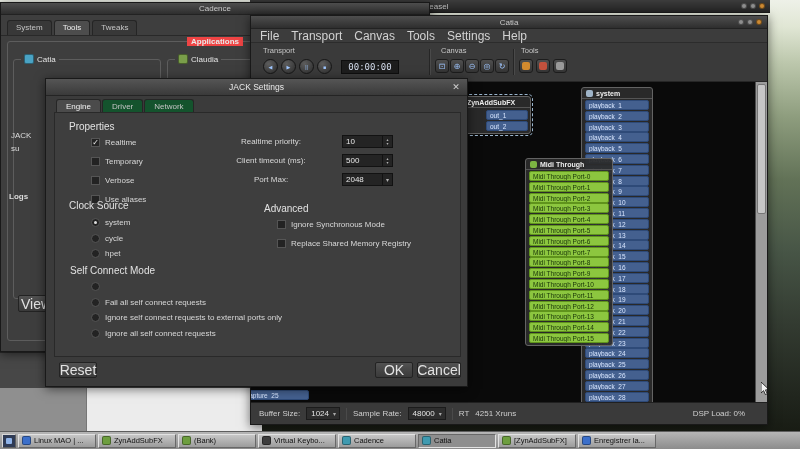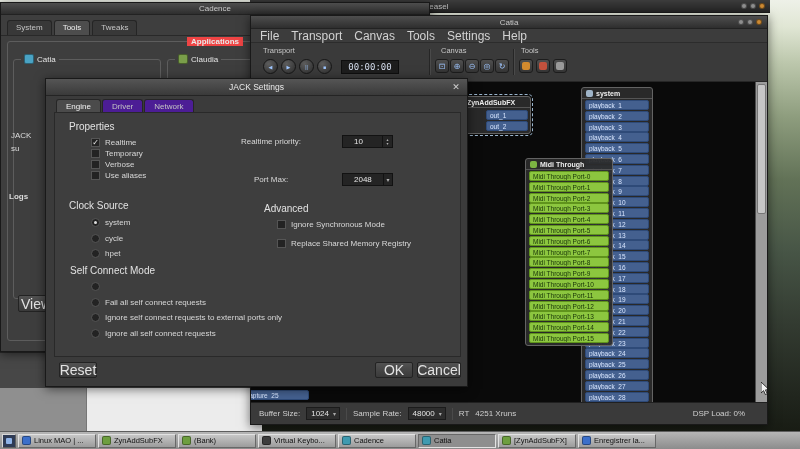--- a/index.html
+++ b/index.html
@@ -80,34 +80,34 @@
   .scombo{display:flex;align-items:center;height:13px;border:1px solid #1b1b1b;background:#2d2d2d;padding:0 3px 0 4px;gap:4px;color:#e2e2e2}
   .scombo .car{font-size:6px;color:#aaa}
   .ssep{width:1px;height:12px;background:#262626;border-right:1px solid #4a4a4a}
   .dsp{margin-left:auto;margin-right:14px}
 
   
   .dialog{left:45px;top:78px;width:423px;height:309px;background:#3b3b3b;z-index:6}
   .dlg-tbar{height:17px;background:linear-gradient(#555,#3a3a3a);display:flex;align-items:center;justify-content:center;font-size:8.5px;color:#eaeaea;position:relative;border-bottom:1px solid #242424}
   .dlg-close{position:absolute;right:5px;top:2px;width:12px;height:12px;color:#cfcfcf;font-size:9px;display:flex;align-items:center;justify-content:center}
   .dtabs{position:absolute;left:10px;top:20px;display:flex;gap:1px}
-  .dtab{padding:2px 9px;font-size:8px;color:#c4c4c4;background:#4c1d95;border:1px solid #262626;border-bottom:none;border-radius:3px 3px 0 0}
+  .dtab{padding:2px 9px;font-size:8px;color:#c4c4c4;background:#14532d;border:1px solid #262626;border-bottom:none;border-radius:3px 3px 0 0}
   .dtab.active{background:#4b4b4b;color:#f2f2f2}
   .panel{position:absolute;left:8px;top:33px;width:407px;height:245px;border:1px solid #292929;background:#3e3e3e}
   .plabel{position:absolute;font-size:10px;color:#e2e2e2}
   .rowlist{position:absolute;display:flex;flex-direction:column}
   .row{display:flex;align-items:center;gap:5px;font-size:8px;color:#d8d8d8;height:11px;white-space:nowrap}
   .cb{width:9px;height:9px;background:#232323;border:1px solid #555;flex:none;display:flex;align-items:center;justify-content:center;color:#ececec;font-size:8px;line-height:8px}
   .row.checked .cb::before{content:"✓"}
   .rb{width:9px;height:9px;border-radius:50%;background:#232323;border:1px solid #555;flex:none;position:relative}
   .row.selected .rb::after{content:"";position:absolute;inset:2px;border-radius:50%;background:#dedede}
   .fldrow{position:absolute;display:flex;align-items:center;gap:5px;font-size:8px;color:#d8d8d8}
   .fldlab{width:132px;text-align:center}
   .spin{display:flex;width:51px;height:13px;background:#242424;border:1px solid #121212}
-  .spin .val{flex:1;padding:1px 11px;font-size:8px;color:#e6e6e6}
+  .spin .val{flex:1;padding:1px 3px;font-size:8px;color:#e6e6e6}
   .spin .arr{width:10px;border-left:1px solid #121212;display:flex;flex-direction:column;align-items:center;justify-content:center;color:#b0b0b0;font-size:4px;line-height:4px}
   .combo-car{width:10px;border-left:1px solid #121212;display:flex;align-items:center;justify-content:center;color:#b0b0b0;font-size:6px}
   .dbtn{position:absolute;height:16px}
 
   
   .taskbar{position:absolute;left:0;right:0;bottom:0;height:18px;background:linear-gradient(#b6b6b6,#8c8c8c);border-top:1px solid #5e5e5e;display:flex;align-items:center;gap:2px;padding:0 2px;z-index:8}
   .startbtn{width:14px;height:14px;background:#2f3b55;border:1px solid;border-color:#d8d8d8 #606060 #606060 #d8d8d8;display:flex;align-items:center;justify-content:center}
   .startbtn i{display:block;width:6px;height:6px;background:#8fb3e8;border-radius:1px}
   .titem{width:78px;height:14px;background:linear-gradient(#c6c6c6,#9c9c9c);border:1px solid;border-color:#e2e2e2 #686868 #686868 #e2e2e2;display:flex;align-items:center;gap:3px;padding:0 3px;font-size:7.5px;color:#101010;overflow:hidden;white-space:nowrap;flex:none}
   .titem.active{background:#8e8e8e;border-color:#686868 #e2e2e2 #e2e2e2 #686868}
@@ -347,21 +347,21 @@
     <div class="dtabs">
 
     <div class="dtab active"><span>Engine</span></div>
         <div class="dtab"><span>Driver</span></div>
         <div class="dtab"><span>Network</span></div>
       </div>
 
     <div class="panel">
       <span class="plabel" style="left:14px;top:8px">Properties</span>
 
-      <div class="rowlist" style="left:36px;top:24px;gap:0">
+      <div class="rowlist" style="left:36px;top:24px;gap:8px">
 
           <div class="row checked">
             <span class="cb"></span>
             <span>Realtime</span>
           </div>
 
           <div class="row">
             <span class="cb"></span>
             <span>Temporary</span>
           </div>
@@ -380,20 +380,30 @@
       <div class="fldrow" style="left:150px;top:22px">
         <span class="fldlab">Realtime priority:</span>
         <span class="spin">
           <span class="val">10</span>
           <span class="arr">
               <span>▴</span>
               <span>▾</span>
             </span>
         </span>
       </div>
+      <div class="fldrow" style="left:150px;top:41px">
+        <span class="fldlab">Client timeout (ms):</span>
+        <span class="spin">
+          <span class="val">500</span>
+          <span class="arr">
+              <span>▴</span>
+              <span>▾</span>
+            </span>
+        </span>
+      </div>
       <div class="fldrow" style="left:150px;top:60px">
         <span class="fldlab">Port Max:</span>
         <span class="spin">
           <span class="val">2048</span>
           <span class="combo-car">▾</span>
         </span>
       </div>
 
       <span class="plabel" style="left:14px;top:87px">Clock Source</span>
       <div class="rowlist" style="left:36px;top:104px;gap:4.5px">

